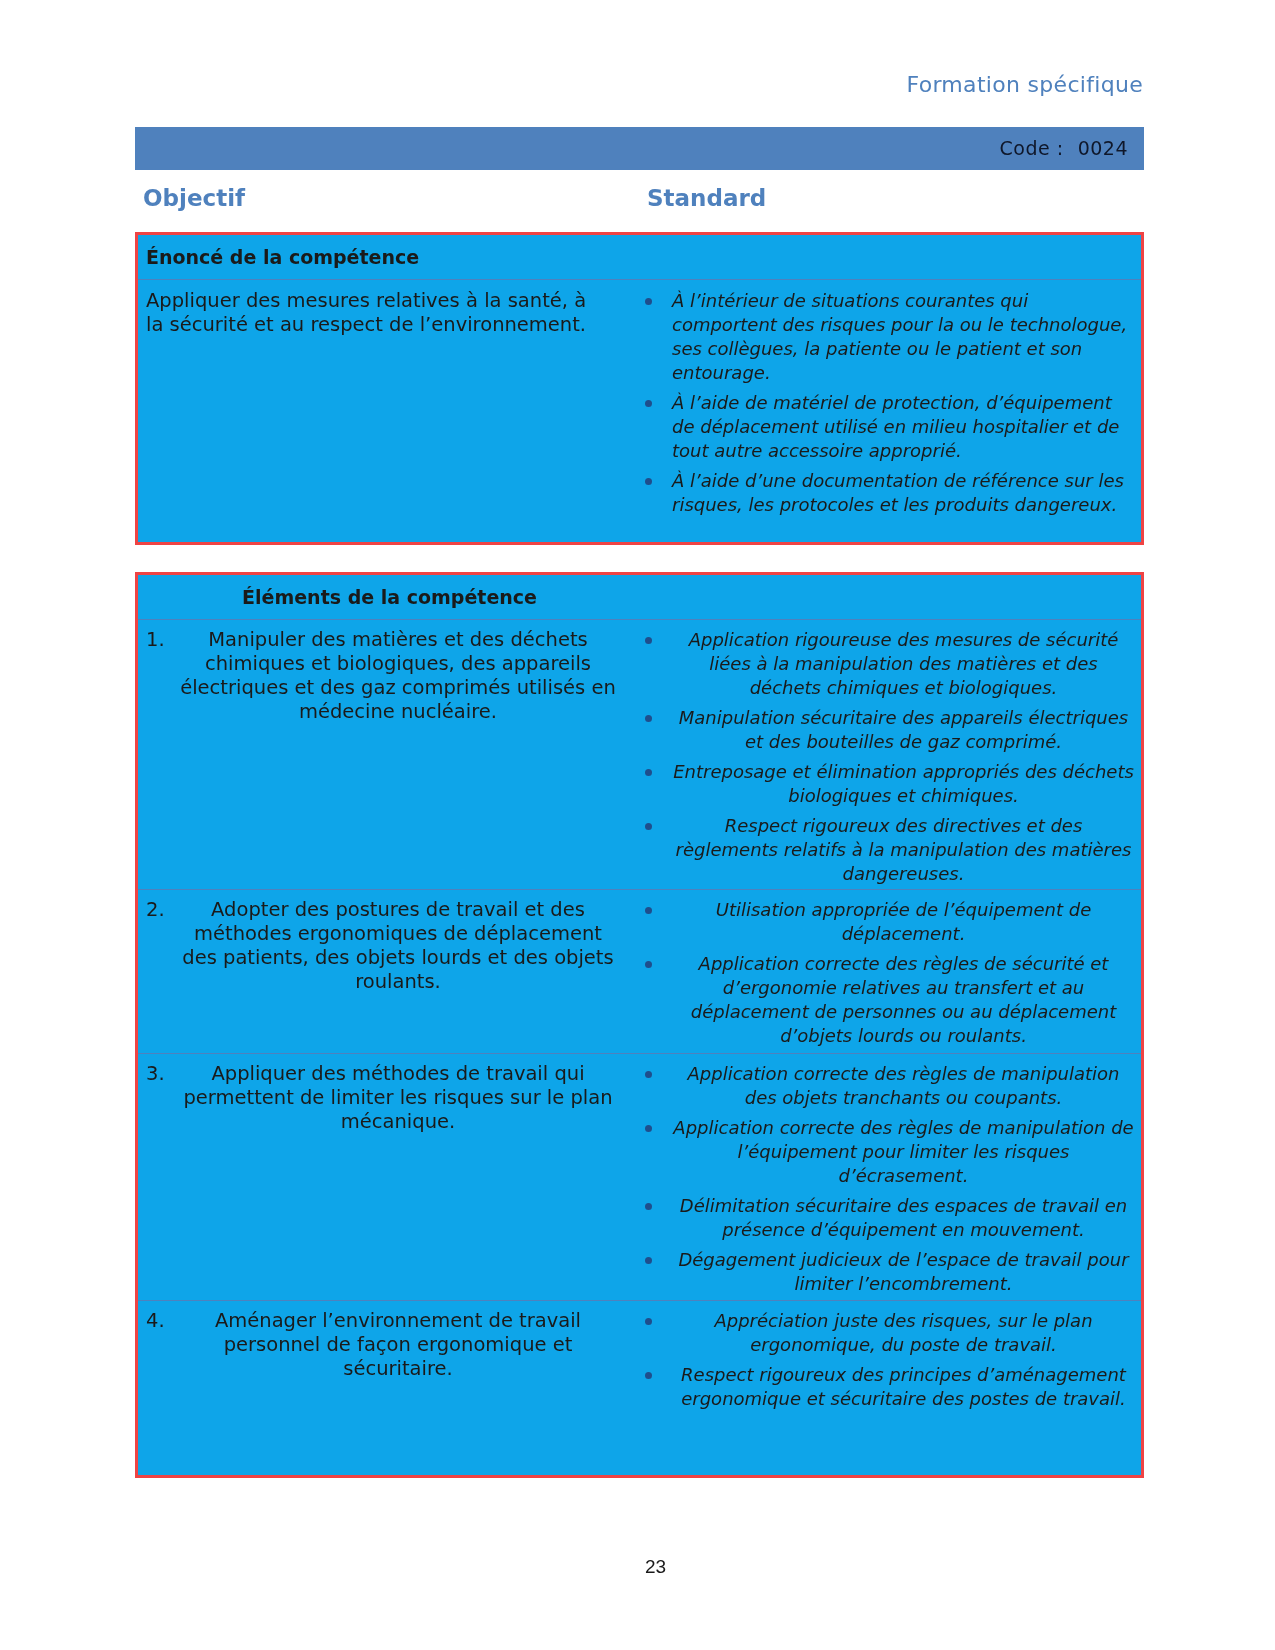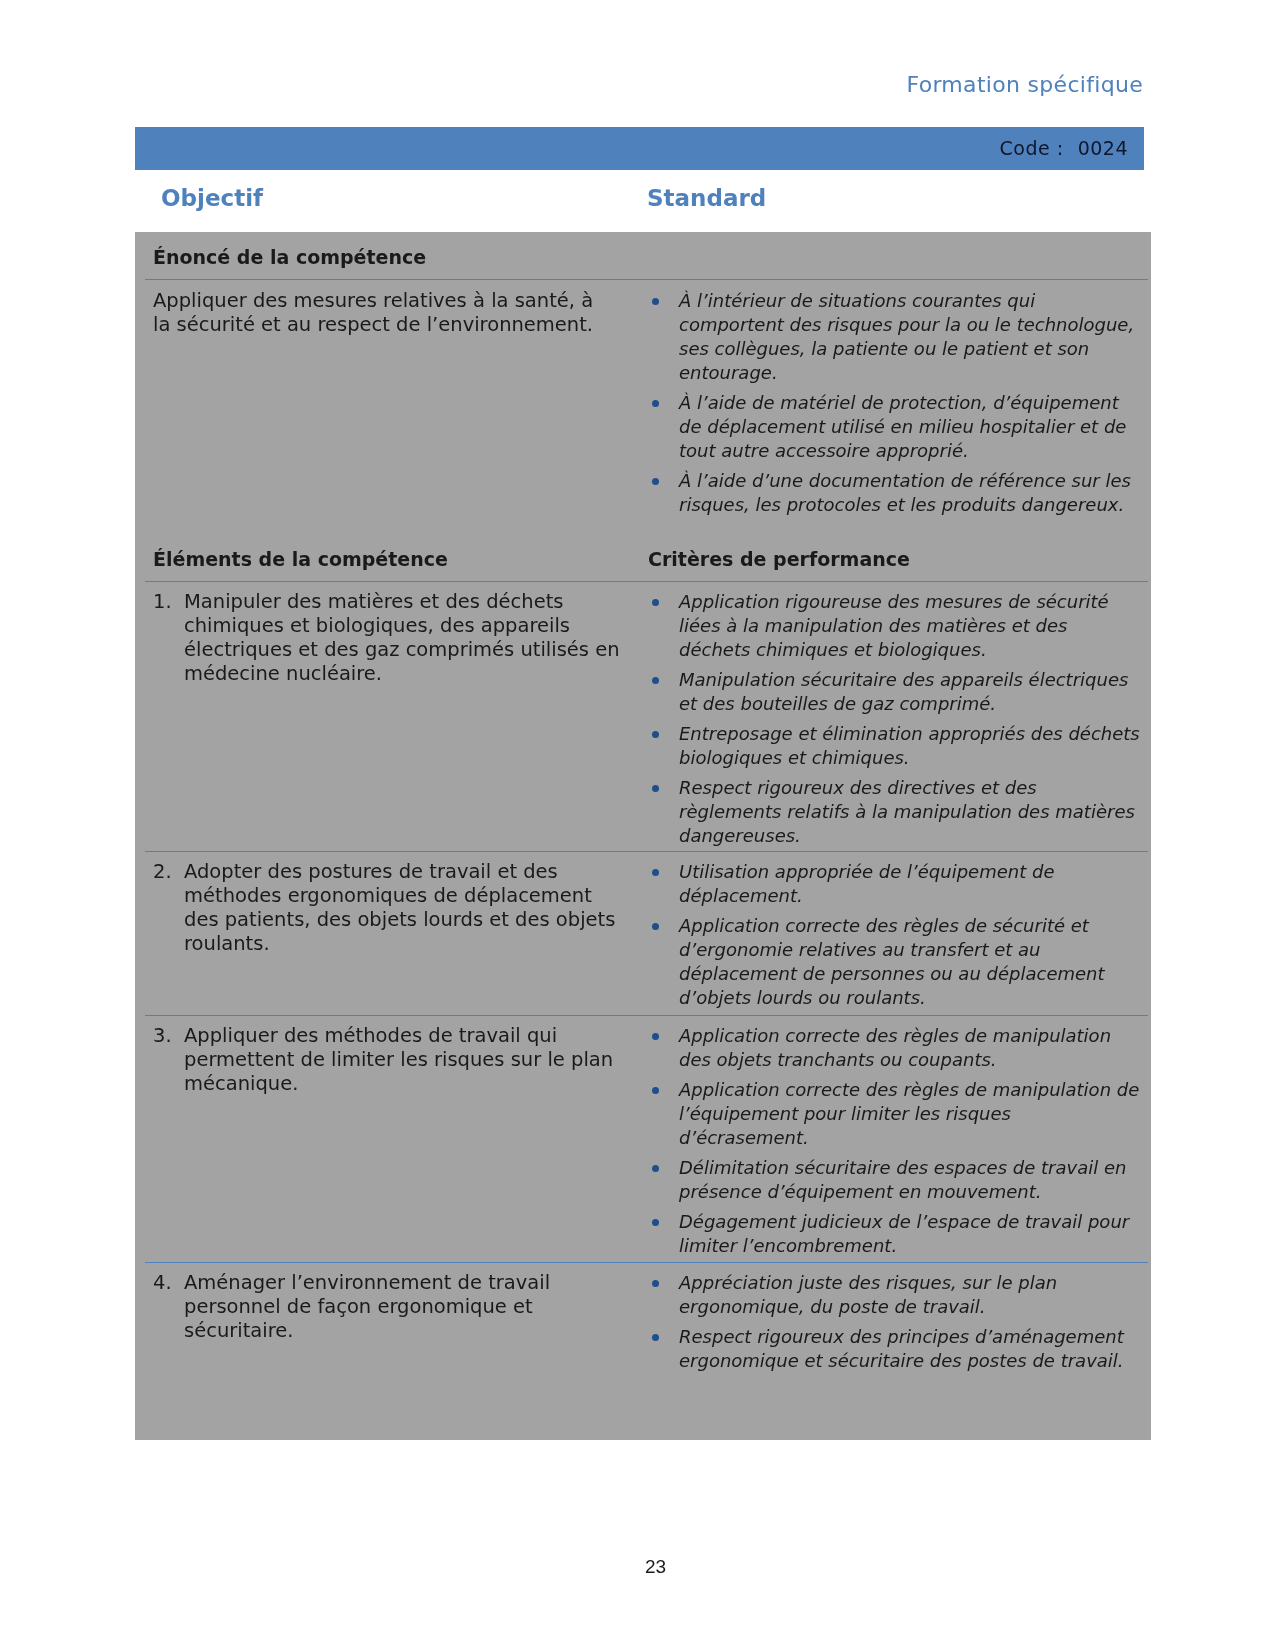--- a/index.html
+++ b/index.html
@@ -3,21 +3,21 @@
 <meta charset="utf-8">
 <style>
   html, body { margin:0; padding:0; background:#ffffff; }
   body { width:1275px; height:1650px; position:relative; overflow:hidden;
          font-family:"DejaVu Sans", sans-serif; color:#1a1a1a; }
   .running-head { position:absolute; right:132px; top:72px; font-size:22px; color:#4f81bd; letter-spacing:0.3px; }
   .code-bar { position:absolute; left:135px; top:127px; width:1009px; height:43px; background:#4f81bd; }
   .code-bar .code { position:absolute; right:16px; top:10px; color:#0f172a; font-size:19px; letter-spacing:0.5px; }
   .code-bar .code span.val { margin-left:14px; }
   .col-heading { position:absolute; top:185px; font-size:23px; font-weight:bold; color:#4f81bd; }
-  .tbl { position:absolute; left:135px; width:1003px; border:3px solid #a3a3a3; background:#a3a3a3;padding-left:7px; }
+  .tbl { position:absolute; left:135px; width:1003px; border:3px solid #ef4444; background:#0ea5e9; }
   .tbl .hrow { display:flex; height:44px; border-bottom:1.5px solid #4f81bd; }
   .tbl .hcell { font-weight:bold; font-size:19px; padding-top:11px; }
   .tbl .row { display:flex; border-bottom:1.5px solid #4f81bd; }
   .tbl .row:last-child { border-bottom:none; }
   .c1 { width:495px; padding-left:8px; box-sizing:border-box; }
   .c2 { flex:1; padding-left:8px; padding-right:6px; box-sizing:border-box; }
   .cell-text { font-size:19.5px; line-height:24px; }
   ul.bul { list-style:none; margin:0; padding:0; }
   ul.bul li { position:relative; padding-left:31px; font-size:18px; line-height:24px; margin-bottom:6px;font-style:italic; }
   ul.bul li .dot { position:absolute; left:4px; top:9px; width:7px; height:7px; border-radius:50%; background:#1f4e8c; }
@@ -29,43 +29,42 @@
 <body>
 
 <div class="running-head">Formation spécifique</div>
 
 <div class="code-bar">
   <div class="code">
     <span>Code :</span><span class="val">0024</span>
   </div>
 </div>
 
-<div class="col-heading" style="left:161px;">Objectif</div>
+<div class="col-heading" style="left:143px;">Objectif</div>
 <div class="col-heading" style="left:647px;">Standard</div>
 
 <div class="tbl" style="top:232px; height:307px;">
   <div class="hrow">
     <div class="c1 hcell">Énoncé de la compétence</div>
   </div>
   <div class="row" style="padding-top:9px;">
     <div class="c1 cell-text" style="padding-right:30px;">Appliquer des mesures relatives à la santé, à la sécurité et au respect de l’environnement.</div>
     <div class="c2">
       <ul class="bul" id="context-list">
           <li><span class="dot"></span><span>À l’intérieur de situations courantes qui comportent des risques pour la ou le technologue, ses collègues, la patiente ou le patient et son entourage.</span></li>
           <li><span class="dot"></span><span>À l’aide de matériel de protection, d’équipement de déplacement utilisé en milieu hospitalier et de tout autre accessoire approprié.</span></li>
           <li><span class="dot"></span><span>À l’aide d’une documentation de référence sur les risques, les protocoles et les produits dangereux.</span></li>
         </ul>
     </div>
   </div>
 </div>
 
-<div class="tbl" style="top:534px; height:900px;">
+<div class="tbl" style="top:572px; height:900px;text-align:center;">
   <div class="hrow">
     <div class="c1 hcell">Éléments de la compétence</div>
-    <div class="c2 hcell">Critères de performance</div>
   </div>
   <div id="element-rows">
       <div class="row" style="height: 270px; box-sizing: border-box; padding-top: 8px;">
         <div class="c1" style="padding-right: 14px;">
           <div class="num-item"><span class="n">1.</span><span>Manipuler des matières et des déchets chimiques et biologiques, des appareils électriques et des gaz comprimés utilisés en médecine nucléaire.</span></div>
         </div>
         <div class="c2">
           <ul class="bul">
             <li><span class="dot"></span><span>Application rigoureuse des mesures de sécurité liées à la manipulation des matières et des déchets chimiques et biologiques.</span></li>
             <li><span class="dot"></span><span>Manipulation sécuritaire des appareils électriques et des bouteilles de gaz comprimé.</span></li>

